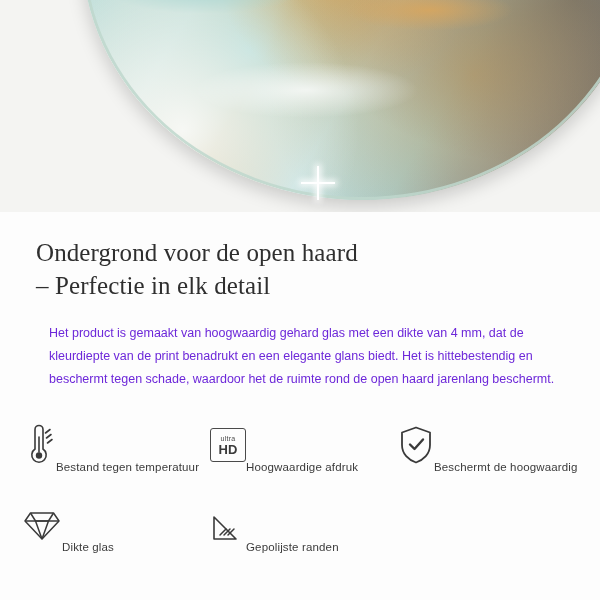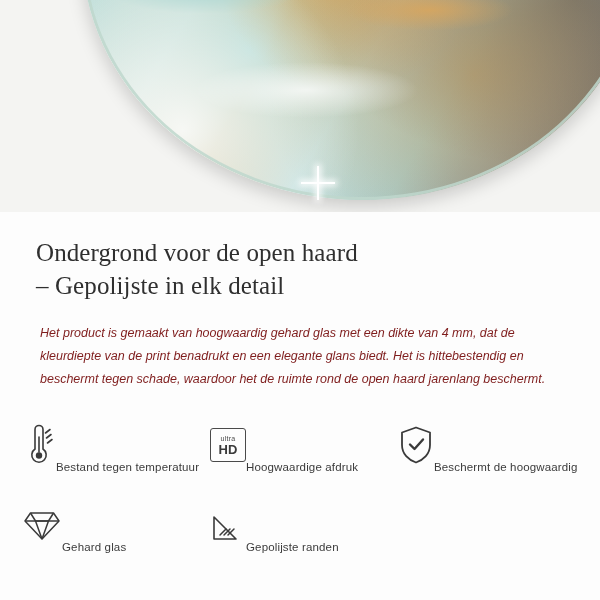--- a/index.html
+++ b/index.html
@@ -98,24 +98,23 @@
     line-height: 1.32;
     color: #2f2f2f;
     font-weight: 400;
     margin: 0 0 20px 0;
     letter-spacing: 0.1px;
   }
   .headline .line2 { display: block; }
   .body-copy {
     font-size: 12.5px;
     line-height: 1.85;
-    color: #7f1d1d;
-    margin: 4px;
+    color: #6d28d9;
+    margin: 13px;
     max-width: 530px;
-    font-style: italic;
   }
 
   
   .features {
     margin-top: 26px;
     padding: 0 18px;
     display: grid;
     grid-template-columns: repeat(3, 1fr);
     grid-row-gap: 14px;
   }
@@ -171,21 +170,21 @@
     <div class="hero-disc"></div>
     <div class="hero-shine">
       <span class="s1"></span>
       <span class="s2"></span>
     </div>
   </div>
 
   <div class="content">
     <h1 class="headline">
       <span>Ondergrond voor de open haard</span>
-      <span class="line2">– Gepolijste in elk detail</span>
+      <span class="line2">– Perfectie in elk detail</span>
     </h1>
     <p class="body-copy">Het product is gemaakt van hoogwaardig gehard glas met een dikte van 4 mm, dat de kleurdiepte van de print benadrukt en een elegante glans biedt. Het is hittebestendig en beschermt tegen schade, waardoor het de ruimte rond de open haard jarenlang beschermt.</p>
   </div>
 
   <div class="features">
 
     <div class="feature">
       <div class="feature-icon">
         <svg width="34" height="42" viewBox="0 0 34 42" fill="none" stroke="#3a3a3a" stroke-width="1.6" stroke-linecap="round">
           <path d="M13 5.5a4 4 0 0 1 8 0v19.5a7.2 7.2 0 1 1-8 0V5.5z"></path>
@@ -222,21 +221,21 @@
     <div class="feature">
       <div class="feature-icon">
         <svg width="40" height="36" viewBox="0 0 40 36" fill="none" stroke="#3a3a3a" stroke-width="1.5" stroke-linejoin="round">
           <path d="M8.5 6 H31.5 L37 14 L20 32 L3 14 Z"></path>
           <path d="M3 14 H37"></path>
           <path d="M8.5 6 L13.5 14 L20 32"></path>
           <path d="M31.5 6 L26.5 14 L20 32"></path>
           <path d="M13.5 14 H26.5"></path>
         </svg>
       </div>
-      <div class="feature-label">Gehard glas</div>
+      <div class="feature-label">Dikte glas</div>
     </div>
 
     <div class="feature">
       <div class="feature-icon">
         <svg width="36" height="36" viewBox="0 0 36 36" fill="none" stroke="#3a3a3a" stroke-width="1.5" stroke-linecap="round" stroke-linejoin="round">
           <path d="M4 32 V10 L26 32 Z" stroke-width="1.6"></path>
           <path d="M10 28 L16 22"></path>
           <path d="M14 28 L20 22"></path>
           <path d="M18 28 L24 22"></path>
         </svg>

